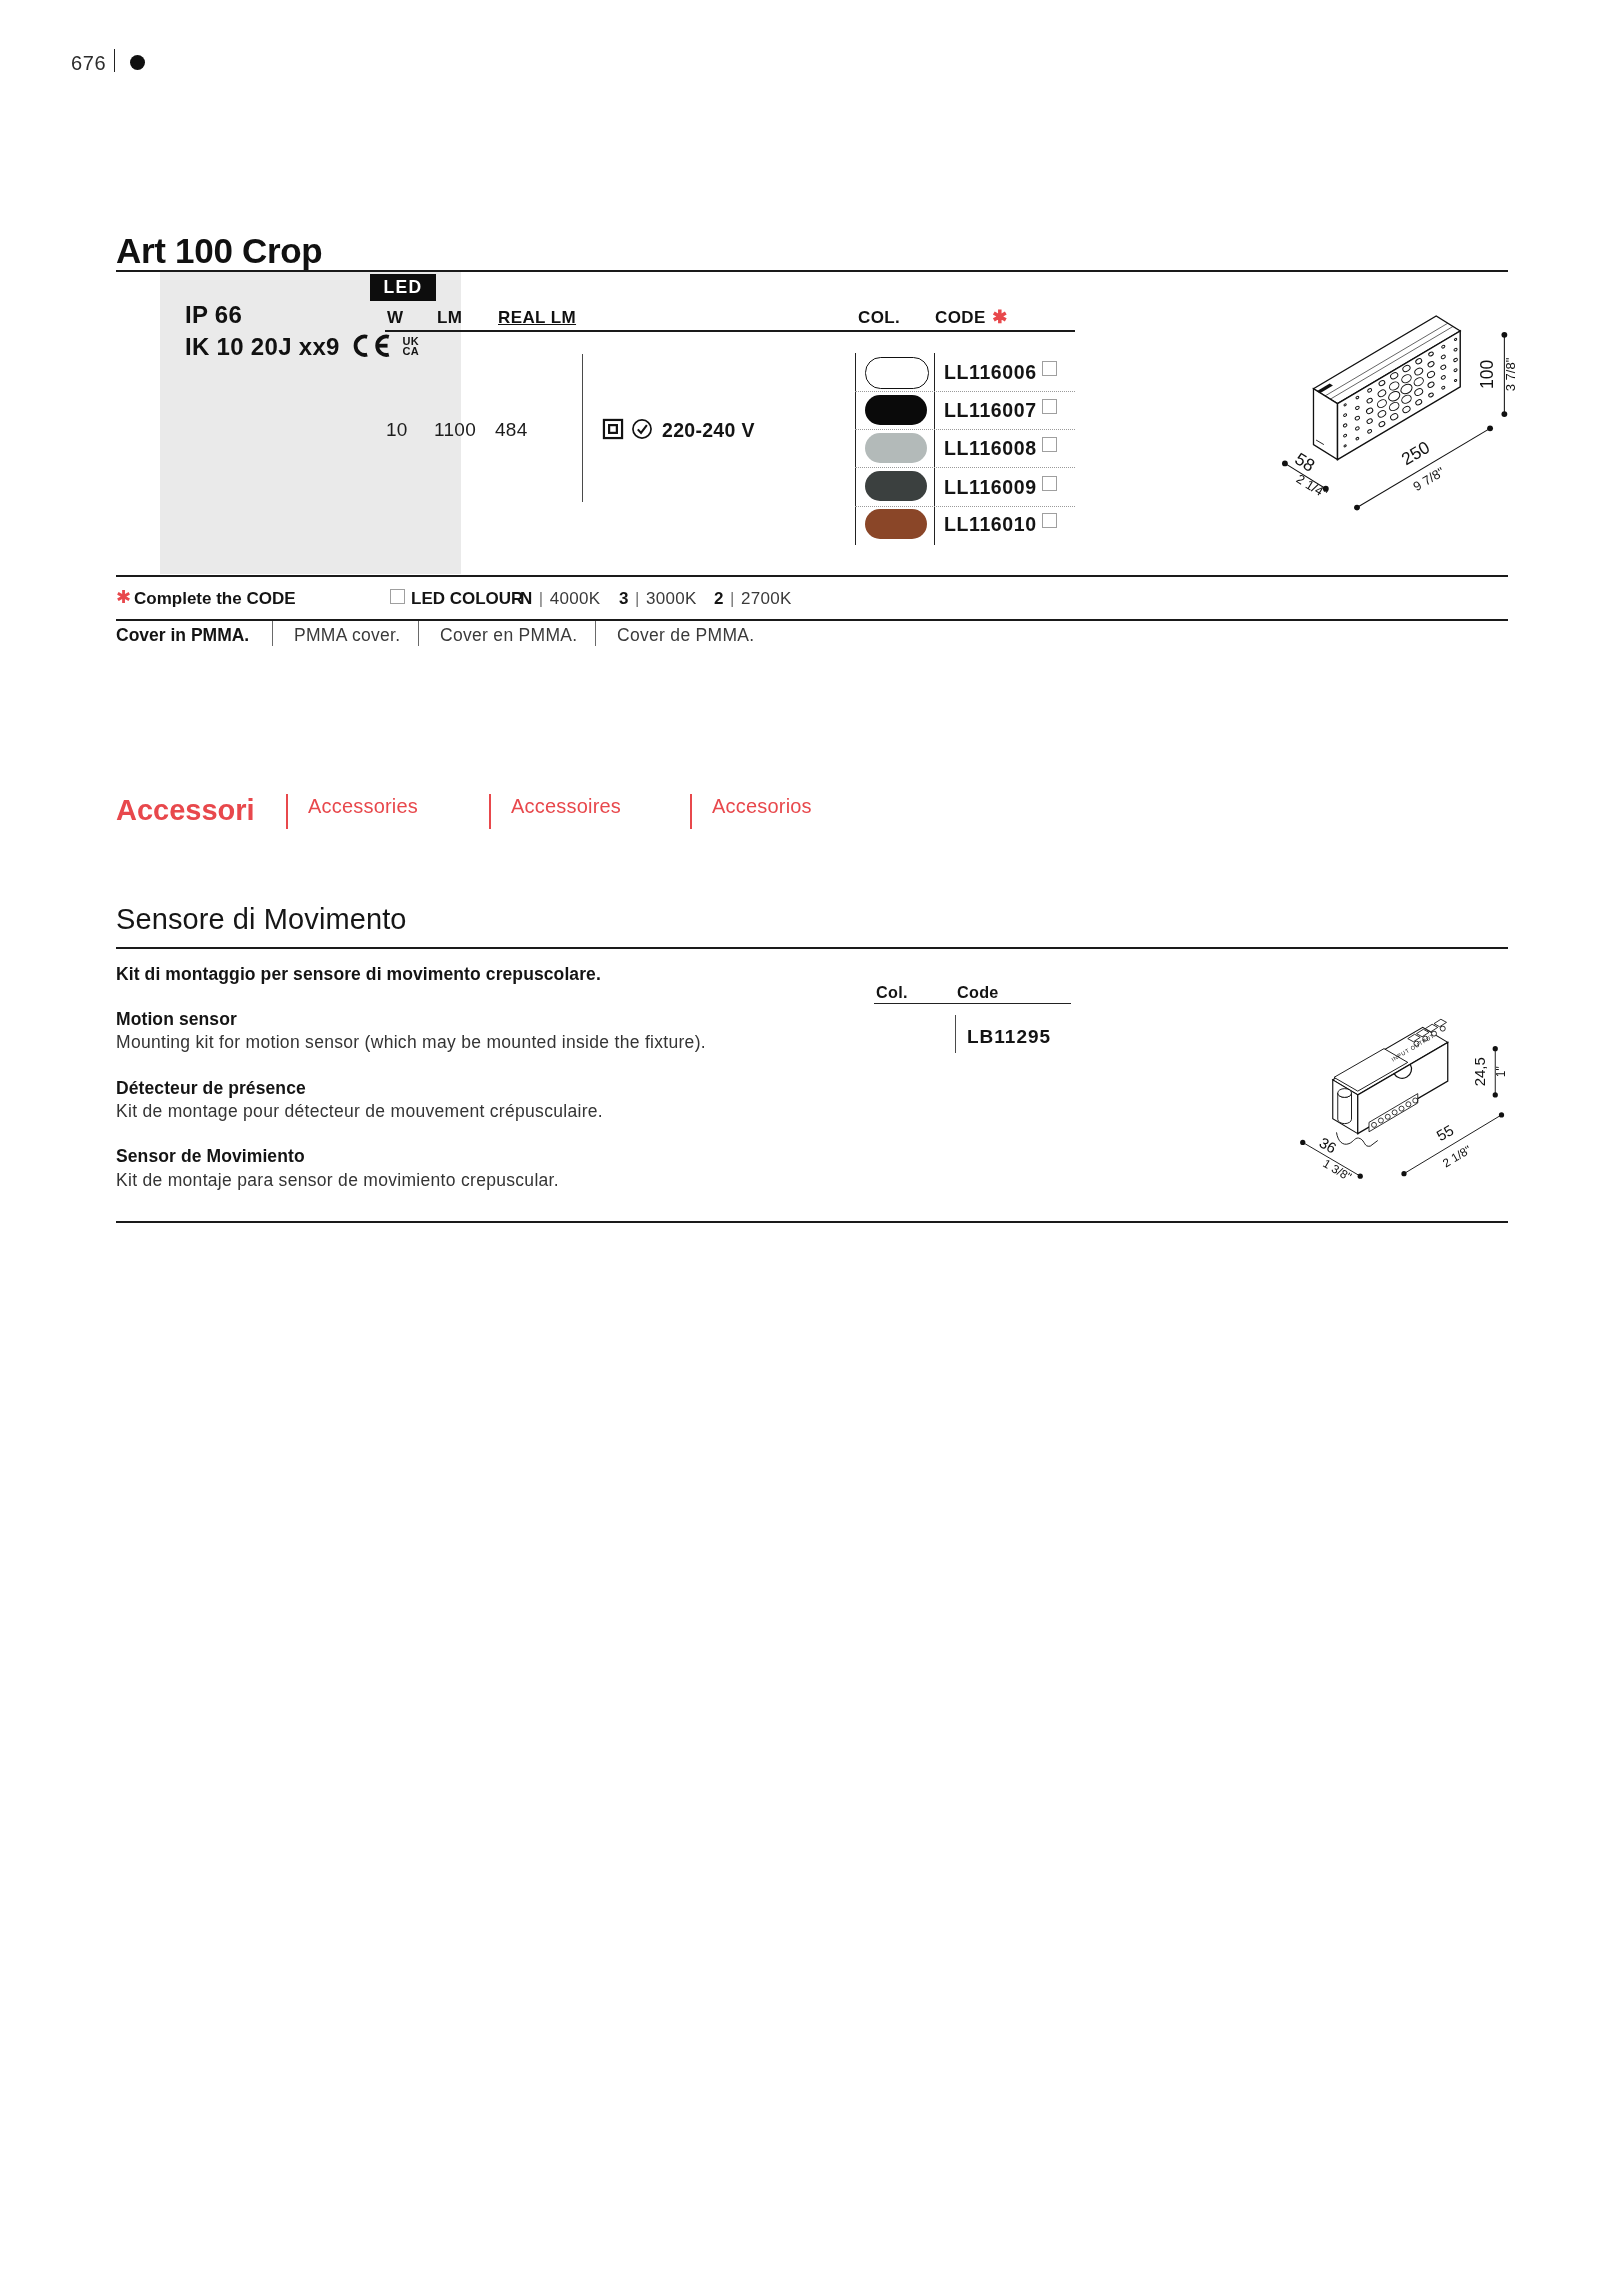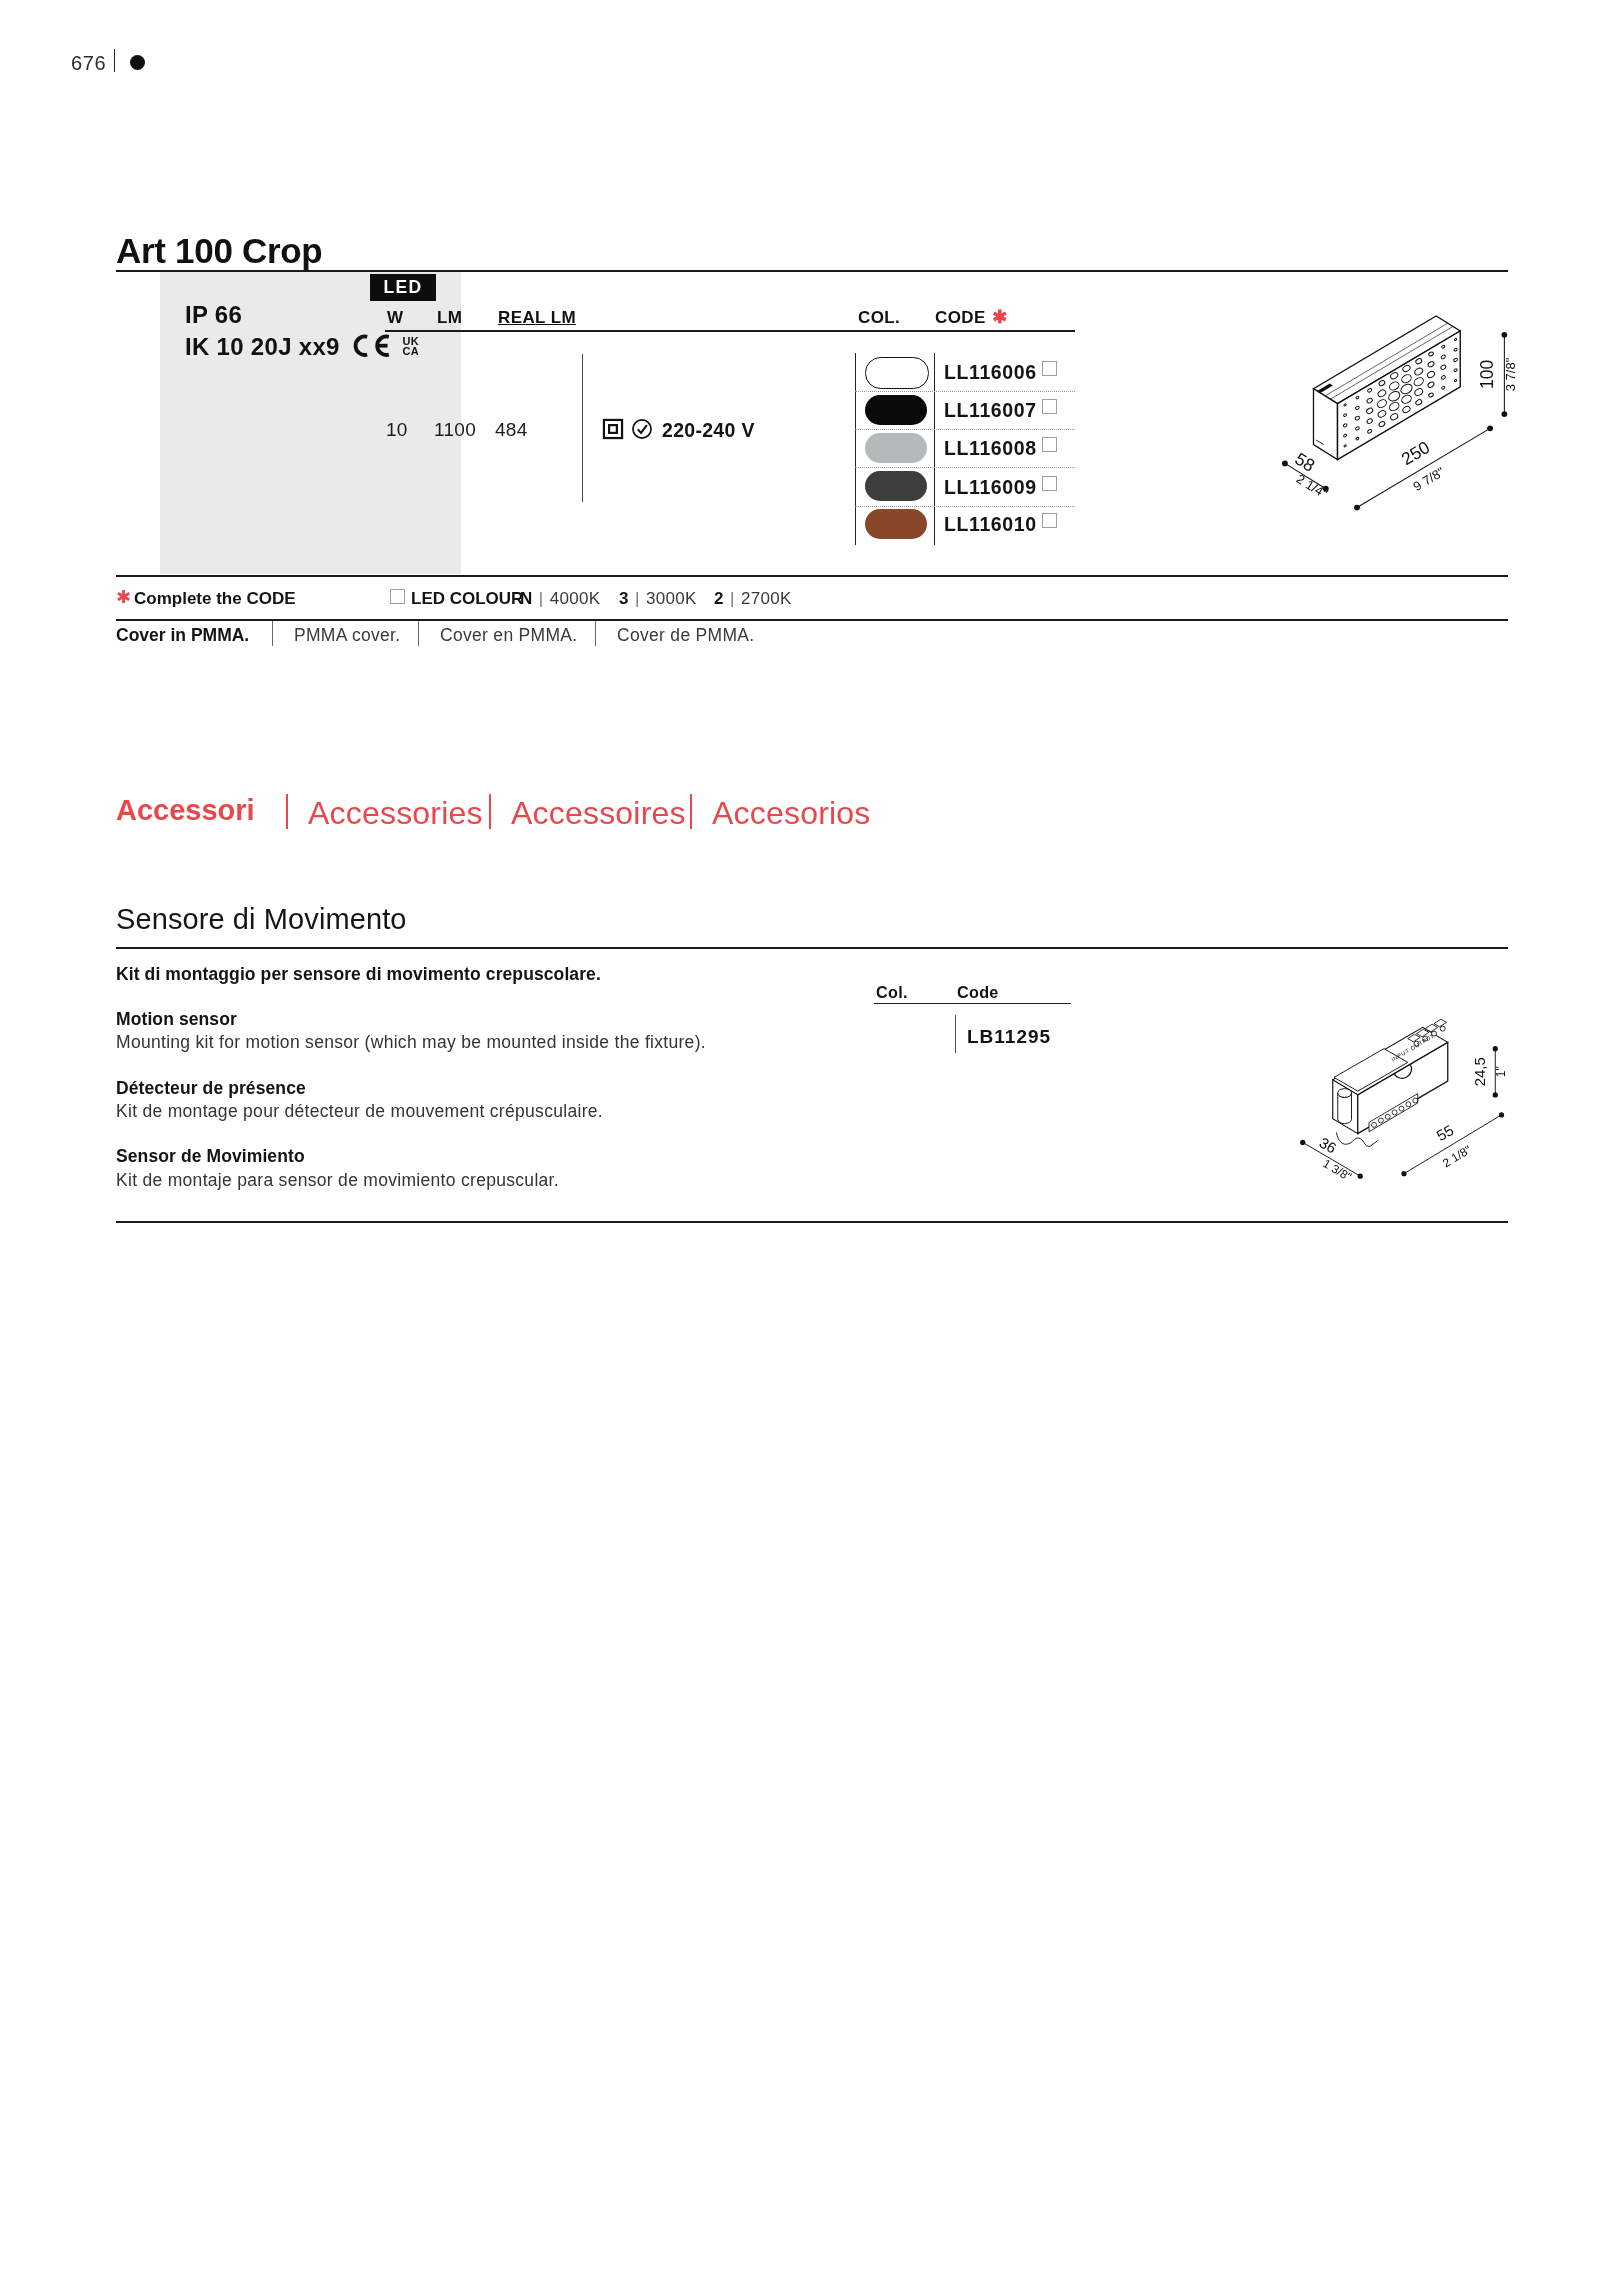--- a/index.html
+++ b/index.html
@@ -29,21 +29,21 @@
   .pill{position:absolute;width:62px;height:30px;border-radius:15.6px;}
   .coderow{position:absolute;display:flex;align-items:flex-start;gap:5.2px;}
   .codetxt{font-size:19.5px;font-weight:700;letter-spacing:0.6px;}
   .sqbox{width:13px;height:13px;border:1.9px solid #9f9f9f;display:inline-block;}
   .ast{color:#e8484c;font-size:18px;line-height:1;}
   .fnote{font-size:17px;}
   .opt{display:flex;gap:6.5px;align-items:baseline;font-size:17px;}
   .opt .sep{color:#777;font-weight:400;}
   .covbar{position:absolute;width:1.3px;height:25px;background:#6a6a6a;}
   .accHead .first{font-size:29px;font-weight:700;color:#e8484c;}
-  .accHead .rest{font-size:32px;font-weight:400;color:#e8484c;letter-spacing:0.2px;}
+  .accHead .rest{font-size:20px;font-weight:400;color:#e8484c;letter-spacing:0.2px;}
   .accbar{position:absolute;width:1.9px;height:35px;background:#e8484c;}
   .secTitle{font-size:29px;font-weight:500;color:#161616;letter-spacing:0.1px;}
   .kit{font-size:17.5px;font-weight:700;letter-spacing:0.1px;}
   .langname{font-size:17.5px;font-weight:700;letter-spacing:0.1px;}
   .langdesc{font-size:17.5px;font-weight:400;color:#343434;letter-spacing:0.3px;}
   .acc-th{font-size:16.2px;font-weight:700;letter-spacing:0.3px;}
   .acc-code{font-size:19px;font-weight:700;letter-spacing:1px;}
   svg text{font-family:"Liberation Sans",sans-serif;fill:#111;}
 </style>
 </head>

